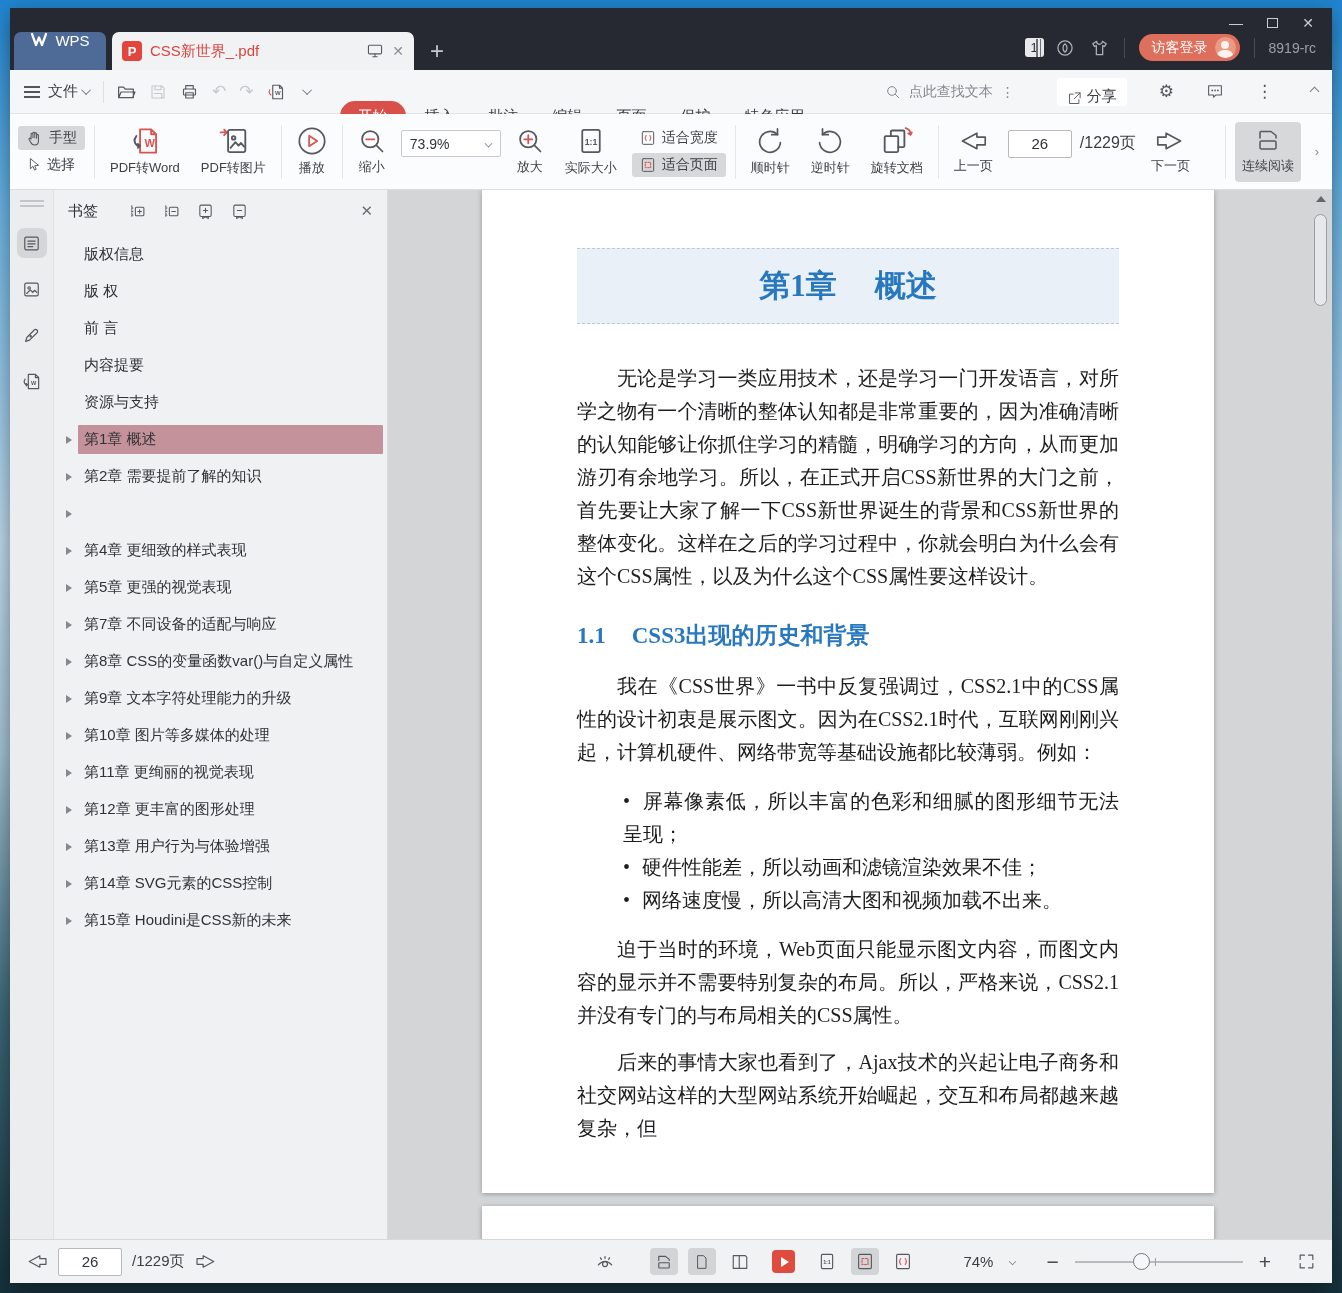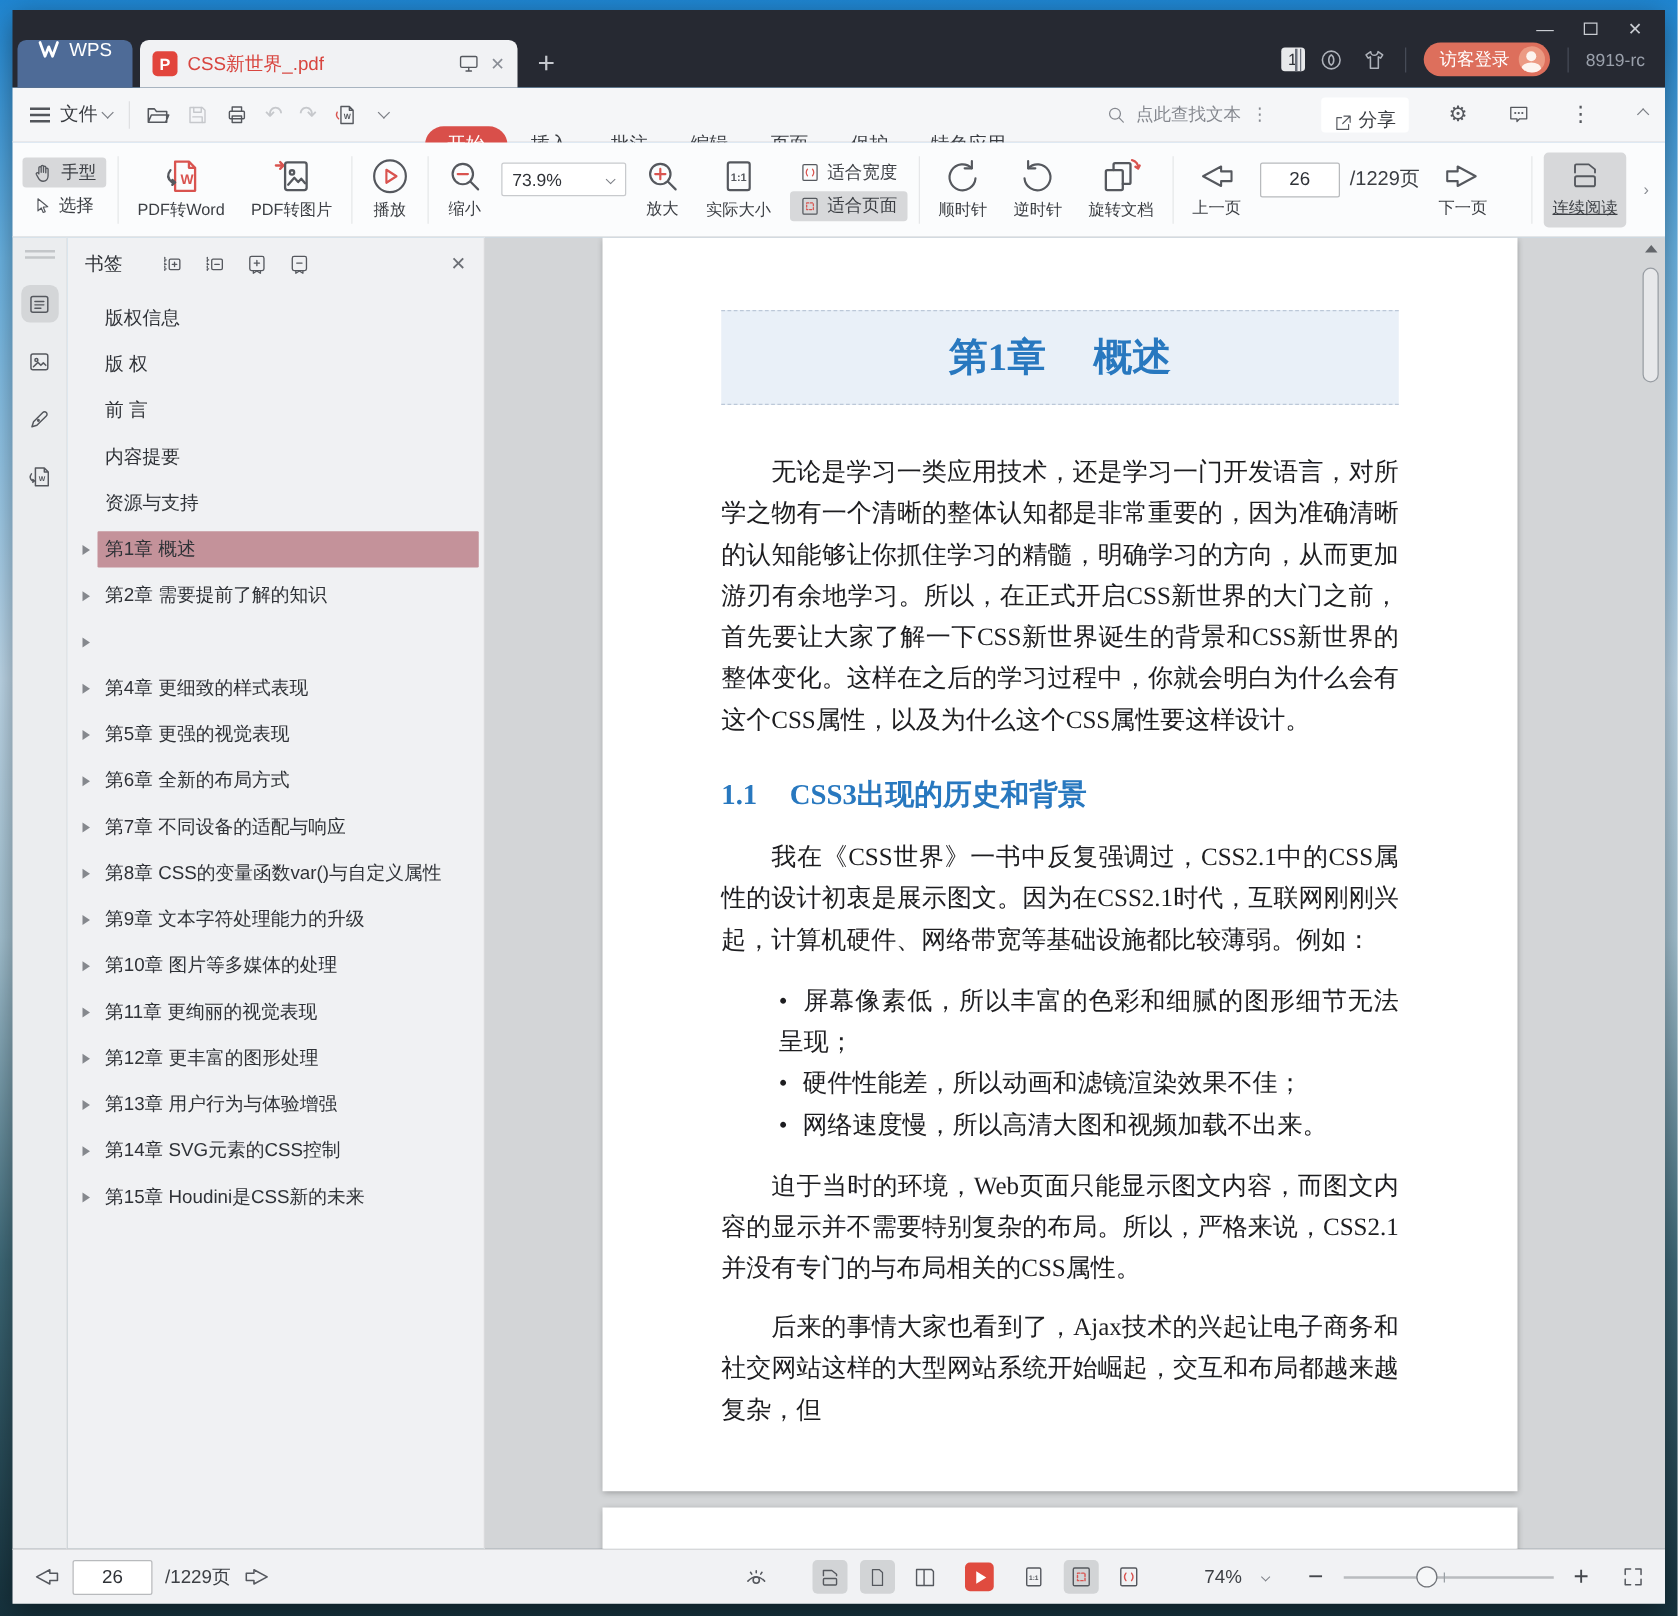--- a/index.html
+++ b/index.html
@@ -53,21 +53,21 @@
   .toolbar{height:76px;background:#fbfcfd;border-bottom:1px solid #dcdddf;display:flex;align-items:center;padding:0 8px;gap:9px;flex:none;position:relative;}
   .t-div{width:1px;height:54px;background:#e6e7e9;flex:none;}
   .stack{display:flex;flex-direction:column;gap:3px;}
   .sbtn{display:flex;align-items:center;gap:6px;padding:3px 8px;border-radius:3px;font-size:14px;color:#3c3f44;white-space:nowrap;}
   .sbtn.active{background:#d7d8da;}
   .bigbtn{display:flex;flex-direction:column;align-items:center;gap:3px;font-size:13px;color:#3c3f44;padding:2px 6px;white-space:nowrap;}
   .zoombox{width:100px;height:27px;background:#fff;border:1px solid #c8cacd;border-radius:2px;display:flex;align-items:center;padding:0 8px;font-size:14px;color:#2f3237;align-self:center;margin-bottom:16px;}
   .zoombox .chev{margin-left:auto;transform:rotate(-45deg) scale(.8);}
   .pagegrp{display:flex;align-items:center;gap:8px;margin-bottom:16px;align-self:center;}
   .pagebox{width:64px;height:28px;border:1px solid #b8babd;border-radius:2px;background:#fff;text-align:center;font-size:15px;color:#2f3237;font-family:inherit;}
-  .contread{width:66px;height:60px;background:#d7d8da;border-radius:4px;display:flex;flex-direction:column;align-items:center;justify-content:center;gap:5px;font-size:13px;color:#3c3f44;margin-left:auto;text-decoration:underline;}
+  .contread{width:66px;height:60px;background:#d7d8da;border-radius:4px;display:flex;flex-direction:column;align-items:center;justify-content:center;gap:5px;font-size:13px;color:#3c3f44;margin-left:auto;}
   .collapse-strip{width:14px;display:flex;align-items:center;justify-content:center;color:#8b8e94;font-size:13px;}
 
   
   .main{flex:1;display:flex;min-height:0;}
   .strip{width:44px;background:#ebedef;border-right:1px solid #dfe1e3;display:flex;flex-direction:column;align-items:center;padding-top:10px;gap:16px;flex:none;}
   .handle{width:24px;height:2px;background:#c3c6c9;box-shadow:0 5px 0 #c3c6c9;margin-bottom:10px;}
   .strip-btn{width:30px;height:30px;border-radius:7px;display:flex;align-items:center;justify-content:center;}
   .strip-btn.active{background:#d4d6d8;}
   .panel{width:334px;background:#f0f1f3;border-right:1px solid #d9dadc;display:flex;flex-direction:column;flex:none;}
   .panel-head{height:42px;display:flex;align-items:center;gap:17px;padding:0 14px;}
@@ -455,24 +455,20 @@
           <div class="bm-row">
     <span class="tri"></span>
   </div>
           <div class="bm-row">
     <span class="tri"></span>
     <span class="bm-label">第4章 更细致的样式表现</span>
   </div>
           <div class="bm-row">
     <span class="tri"></span>
     <span class="bm-label">第5章 更强的视觉表现</span>
-  </div>
-          <div class="bm-row">
-    <span class="tri"></span>
-    <span class="bm-label">第6章 全新的布局方式</span>
   </div>
           <div class="bm-row">
     <span class="tri"></span>
     <span class="bm-label">第7章 不同设备的适配与响应</span>
   </div>
           <div class="bm-row">
     <span class="tri"></span>
     <span class="bm-label">第8章 CSS的变量函数var()与自定义属性</span>
   </div>
           <div class="bm-row">

